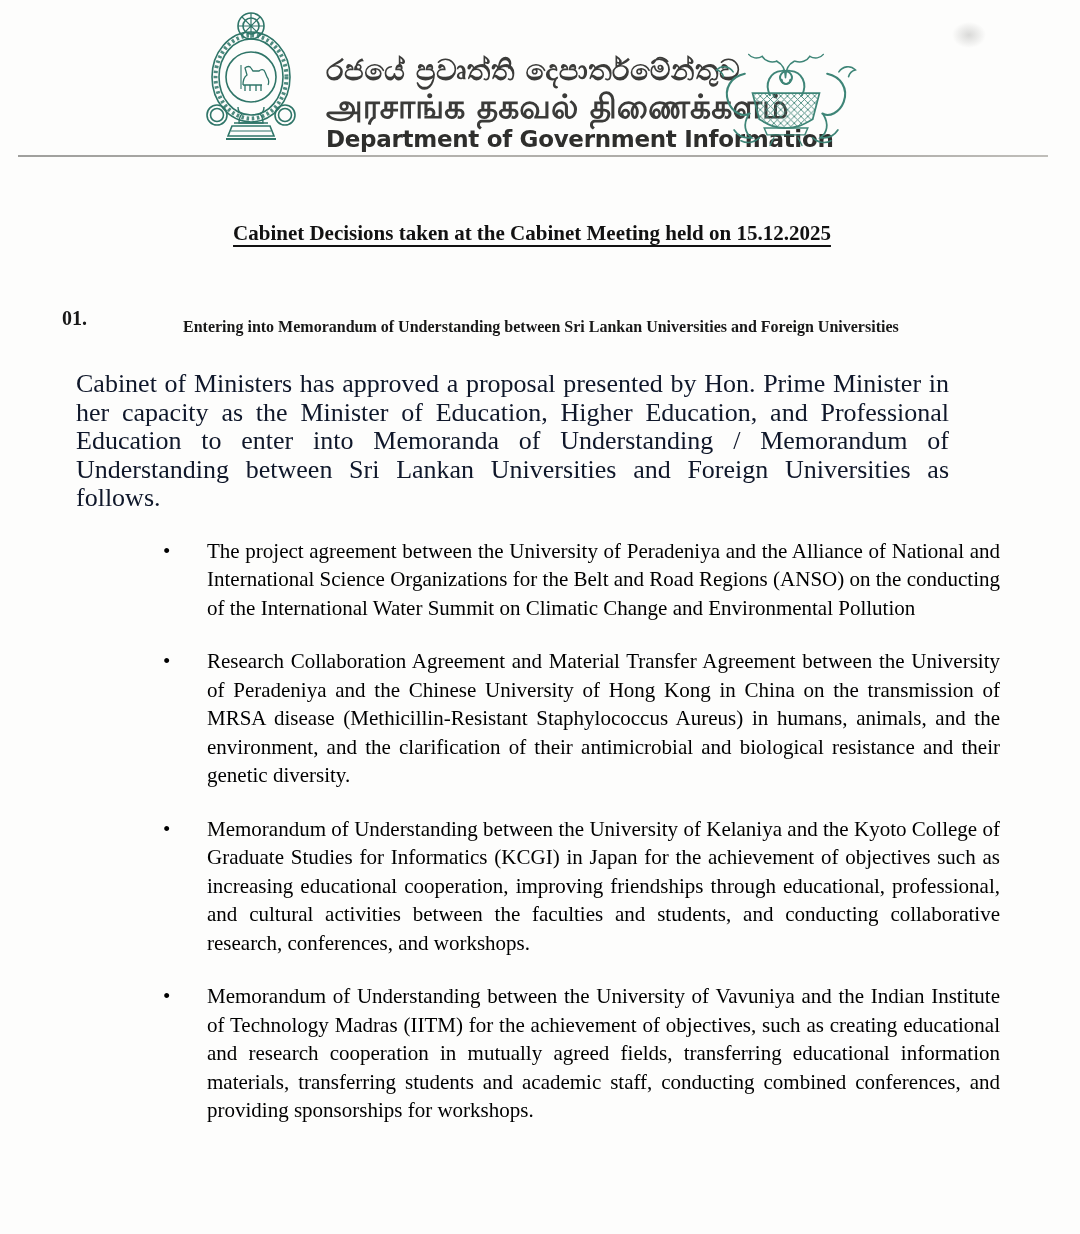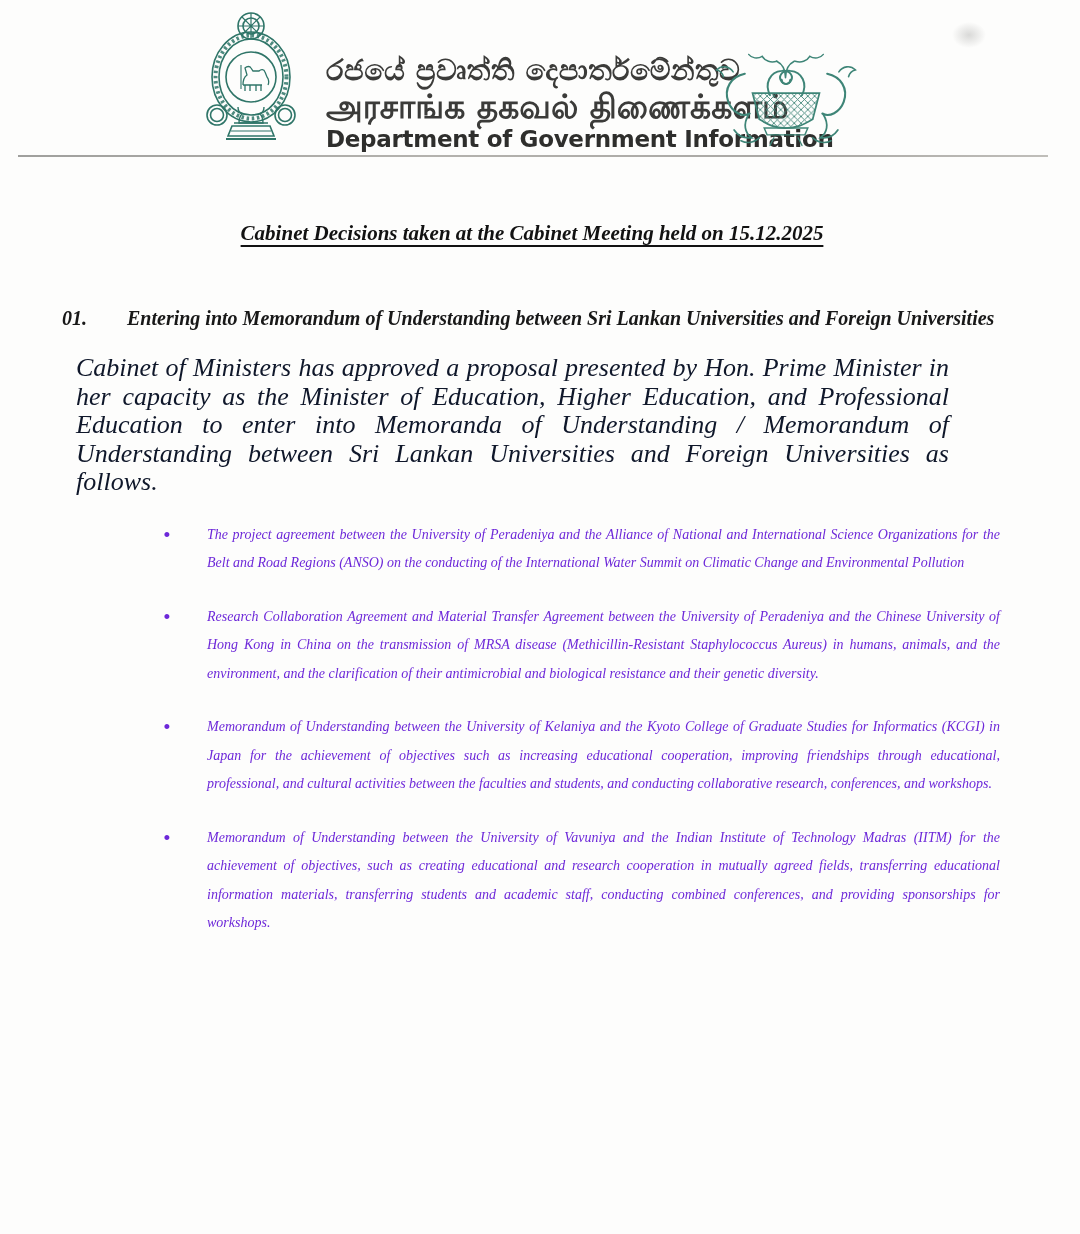--- a/index.html
+++ b/index.html
@@ -31,48 +31,48 @@
     position: absolute; top: 155px; left: 18px; width: 1030px; height: 2px;
     background: linear-gradient(90deg, #8f8f8c 0%, #a7a5a0 40%, #9a9894 75%, #b5b3ae 100%);
     opacity: .85;
   }
   .smudge {
     position: absolute; left: 952px; top: 22px; width: 34px; height: 26px;
     background: radial-gradient(closest-side, rgba(150,150,148,.35), rgba(150,150,148,0));
   }
 
   
-  .doc { position: absolute; top: 218px; left: 0; right: 16px; font-style: italic; }
+  .doc { position: absolute; top: 218px; left: 0; right: 16px; }
   .doc-title {
     margin: 0; text-align: center;
     font-size: 21px; font-weight: bold; line-height: 30px;
     text-decoration: underline; text-decoration-thickness: 2px; text-underline-offset: 5px;
     color: #121212;
   }
   .item { margin-top: 56px; }
-  .item-head { display: flex; }
+  .item-head { display: flex; justify-content: space-between; }
   .item-num {
     margin-left: 62px; width: 65px; flex: 0 0 65px;
     font-size: 20px; font-weight: bold; line-height: 29px;
   }
   .item-heading {
-    margin: 0; width: 873px;
-    font-size: 20px; font-weight: bold; line-height: 29px;
+    margin: 8px; width: 873px;
+    font-size: 16px; font-weight: bold; line-height: 29px;
     text-align: justify;
   }
   .item-body {
     margin: 21px 0 0 76px; width: 873px;
     font-size: 26px; line-height: 28.5px;
     text-align: justify; color: #0f172a;
   }
   ul.bullets { margin: 24px 0 0 163px; padding: 0; list-style: none; width: 837px; }
   ul.bullets li {
     position: relative; padding-left: 44px; width: 837px;
-    font-size: 14px; line-height: 28.5px;
-    text-align: justify; color: #6d28d9;
+    font-size: 21px; line-height: 28.5px;
+    text-align: justify; color: #000000;
     margin-bottom: 25px;
   }
   ul.bullets li::before {
     content: "\2022";
     position: absolute; left: 0; top: 0;
     font-size: 21px;
   }
 </style>
 </head>
 <body>

